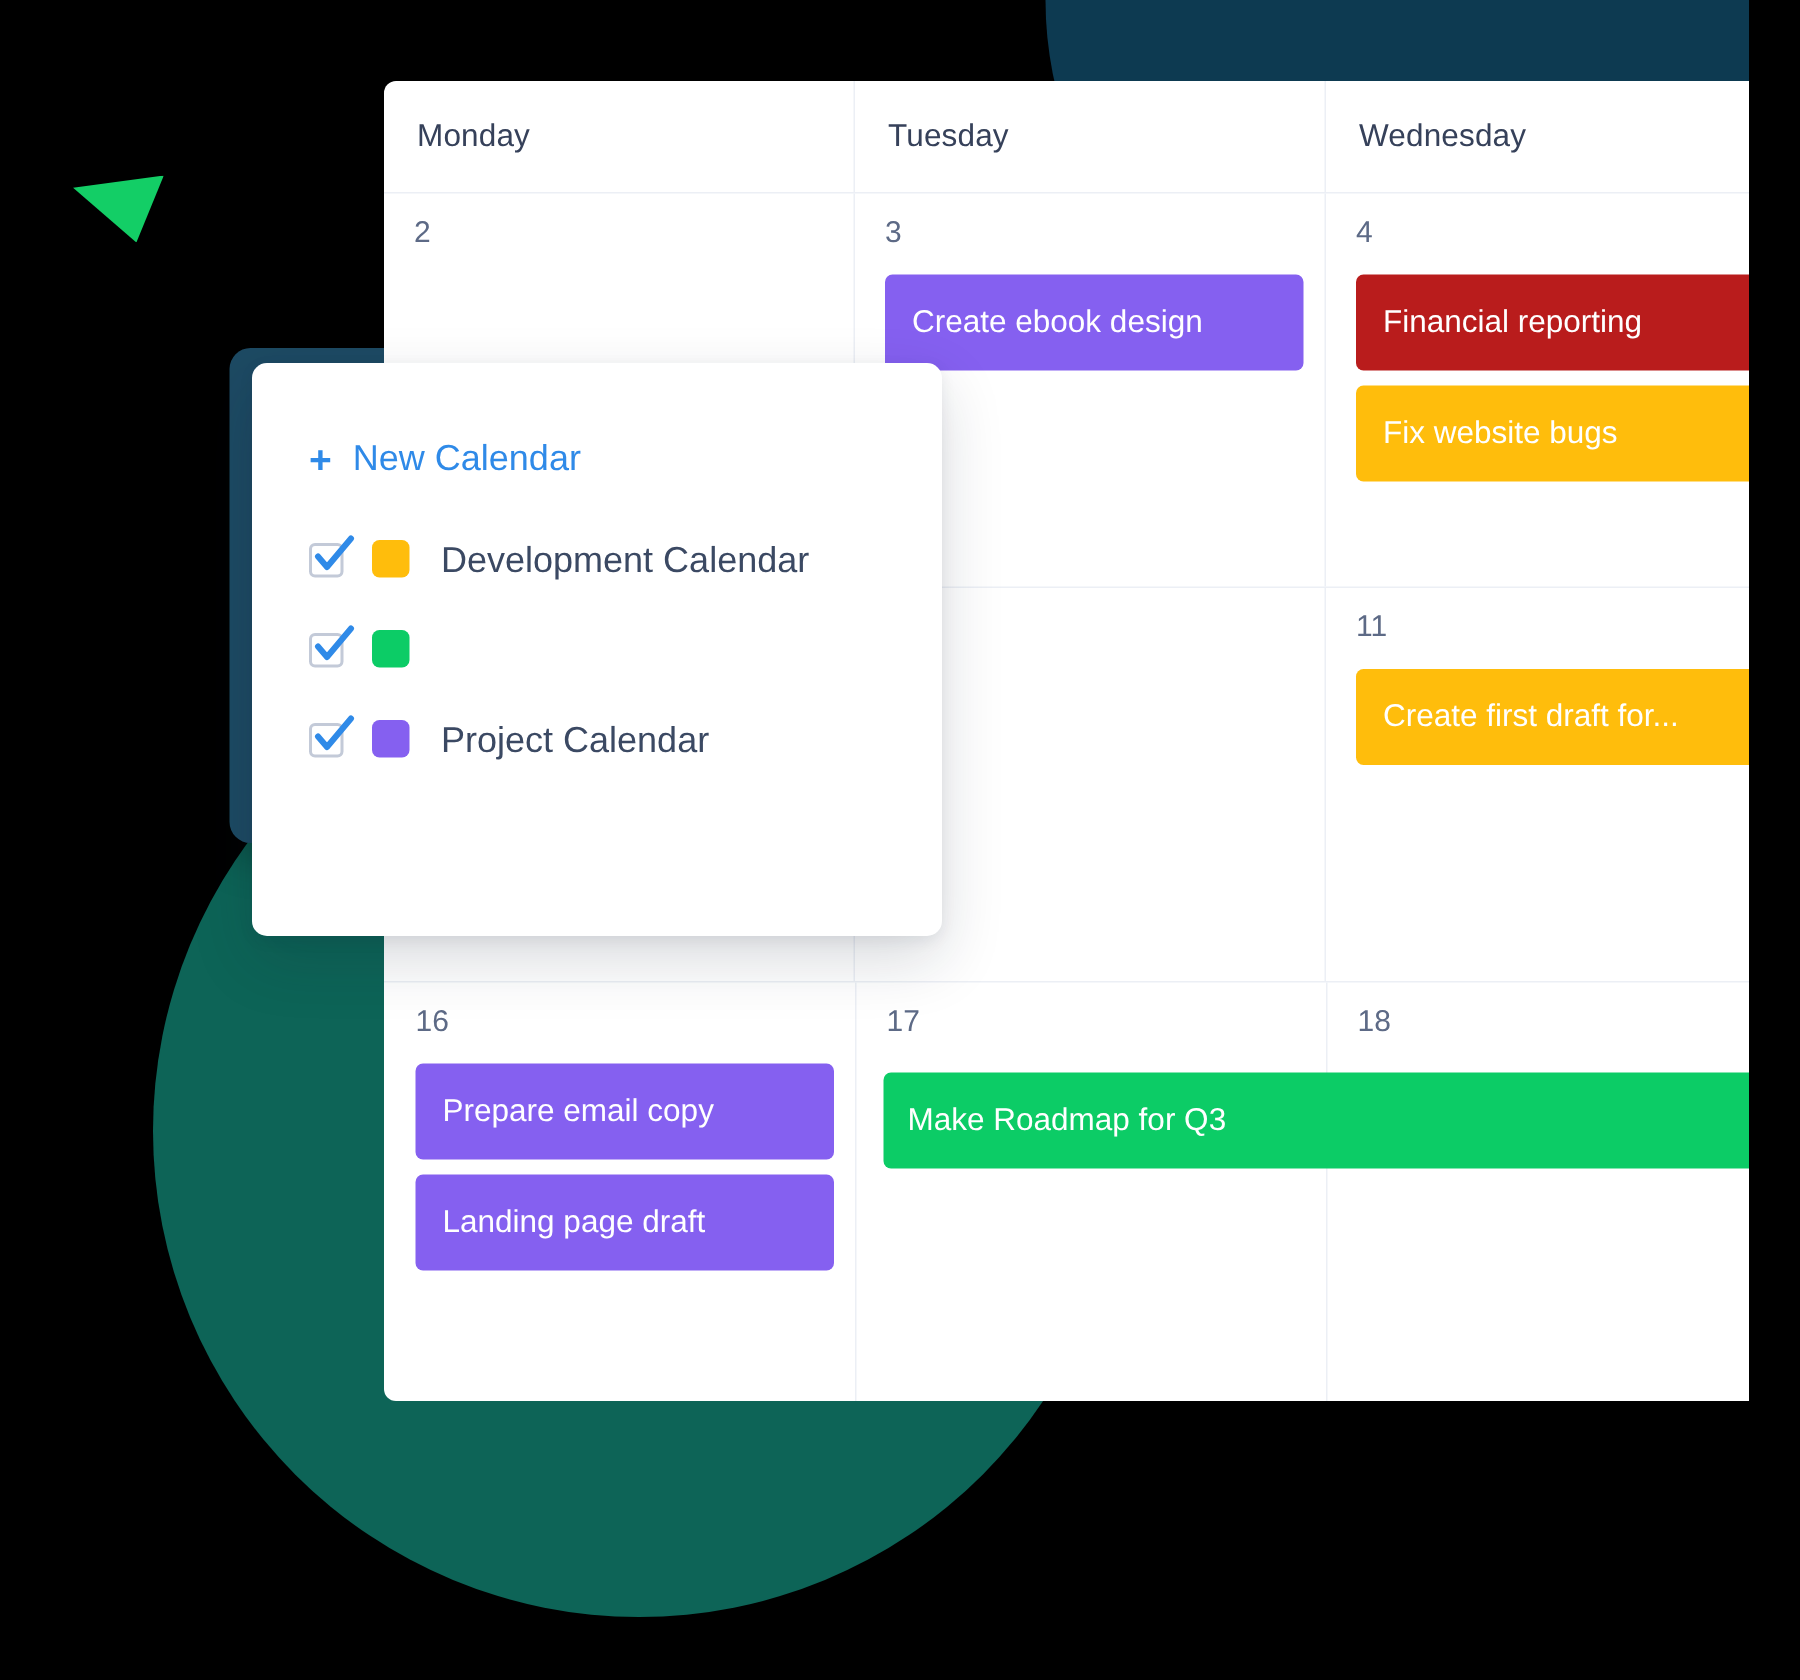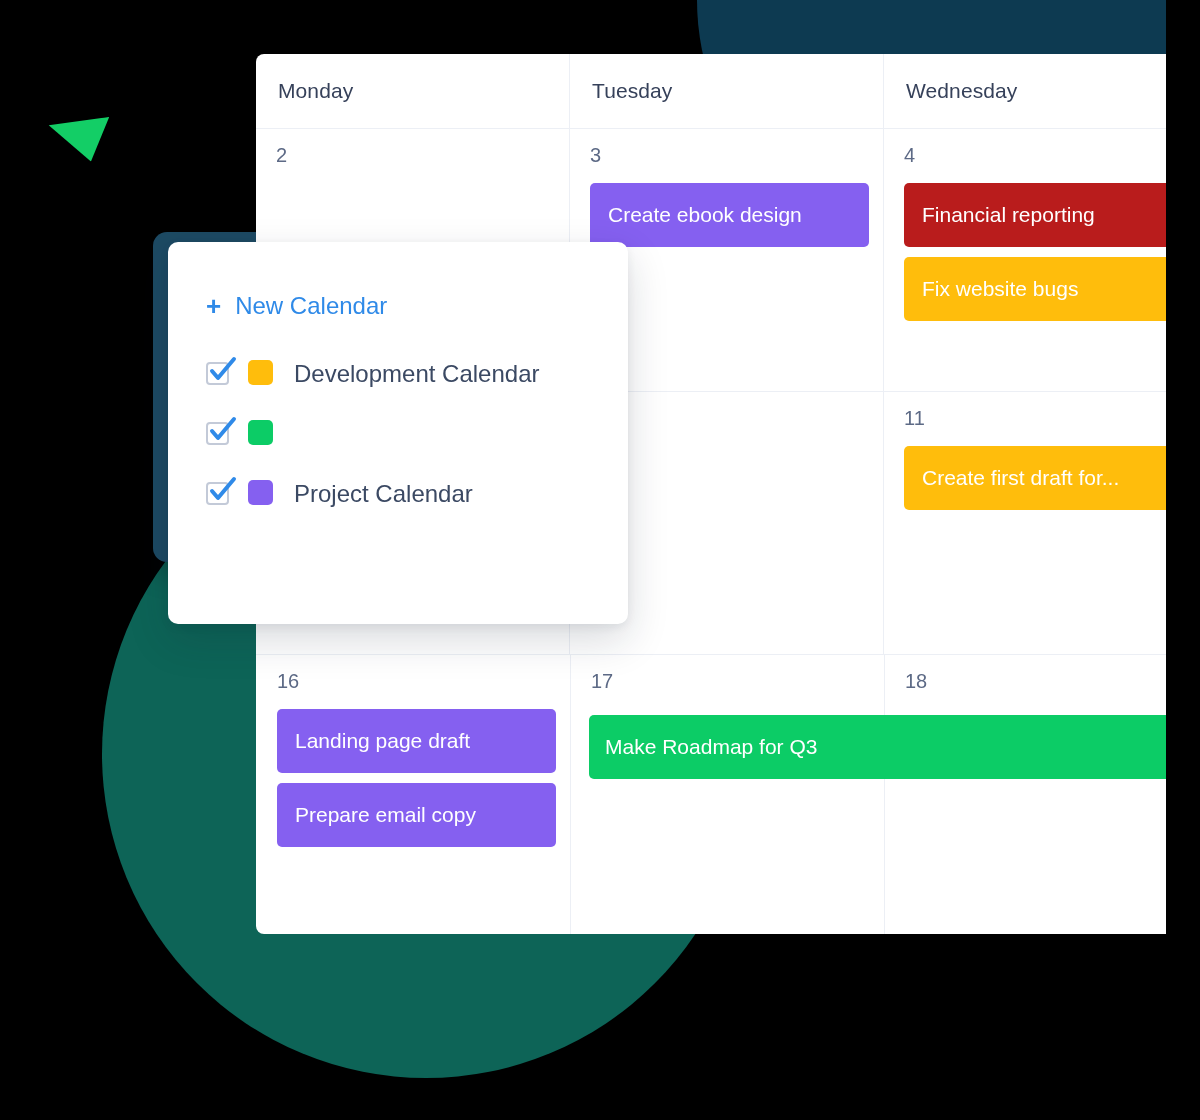--- a/index.html
+++ b/index.html
@@ -265,22 +265,22 @@
         </div>
         <div class="cal-day h2">
           <span class="daynum">11</span>
           <div class="chip yellow">Create first draft for...</div>
         </div>
       </div>
 
       <div class="cal-week">
         <div class="cal-day h3">
           <span class="daynum">16</span>
+          <div class="chip purple">Prepare email copy</div>
           <div class="chip purple">Landing page draft</div>
-          <div class="chip purple">Prepare email copy</div>
         </div>
         <div class="cal-day h3">
           <span class="daynum">17</span>
         </div>
         <div class="cal-day h3">
           <span class="daynum">18</span>
         </div>
         <div class="chip-span green" style="left:333px; top:60px; width:598px; background:#0ccc66;padding-left:16px;">Make Roadmap for Q3</div>
       </div>
 

